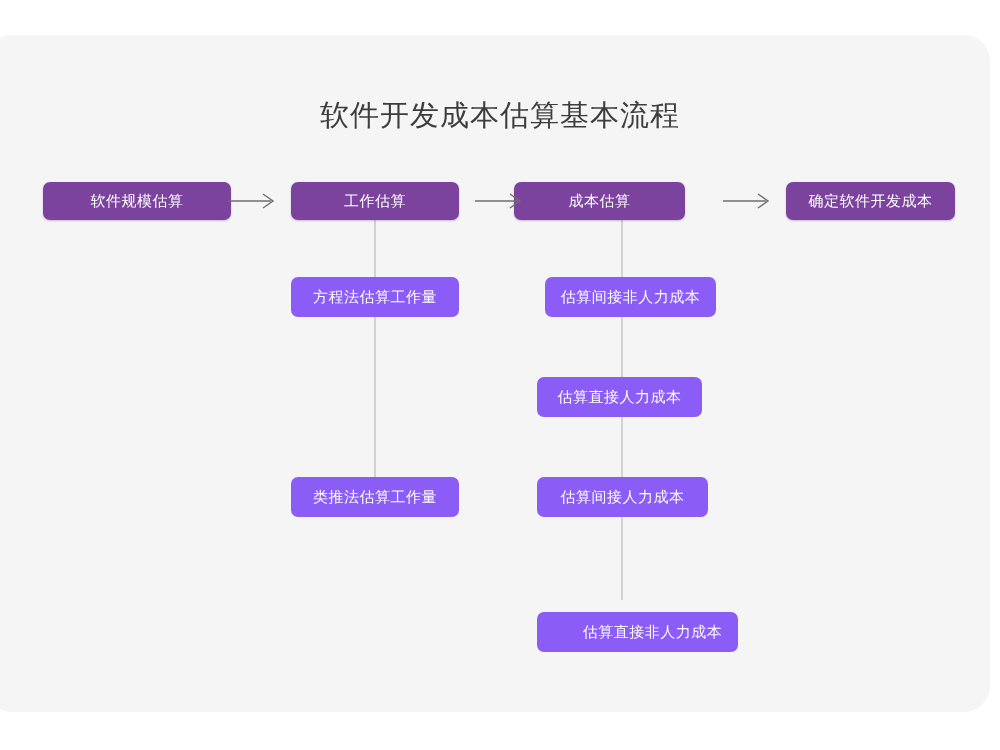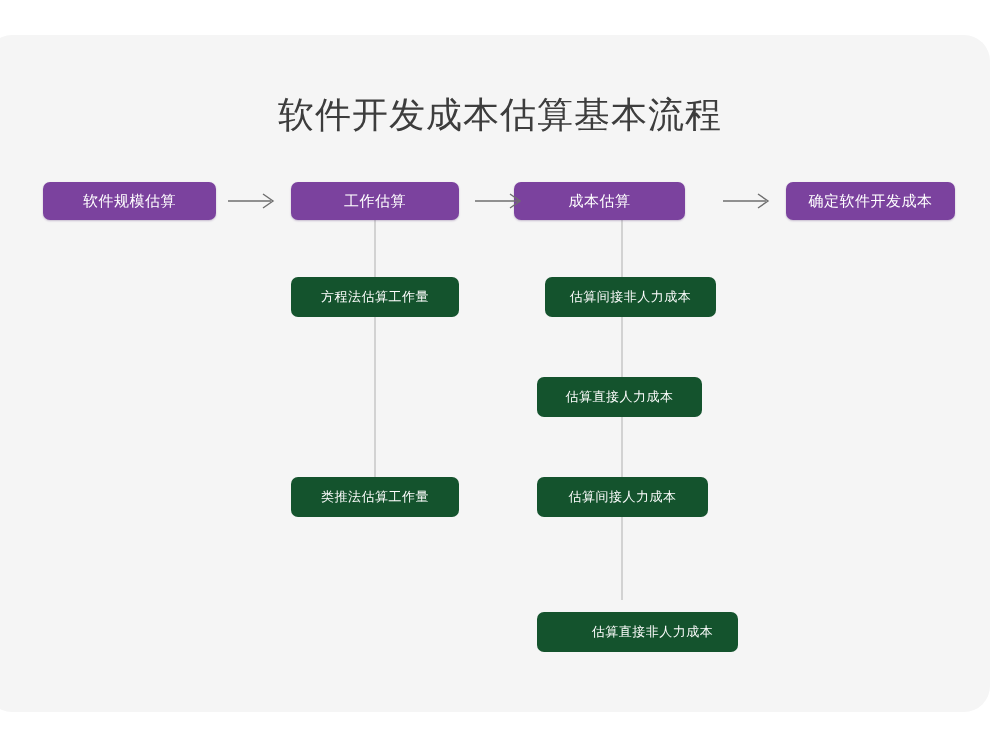--- a/index.html
+++ b/index.html
@@ -33,21 +33,21 @@
     border-radius: 26px;
   }
 
   
   #title {
     position: absolute;
     left: 0;
     top: 95px;
     width: 1000px;
     text-align: center;
-    font-size: 36px;
+    font-size: 29px;
     line-height: 40px;
     color: #3d3d3d;
     letter-spacing: 1px;
     white-space: nowrap;
   }
 
   
   .vline {
     position: absolute;
     width: 2px;
@@ -66,38 +66,38 @@
     font-size: 15px;
     letter-spacing: 0.5px;
     white-space: nowrap;
     color: #ffffff;
   }
   .node.primary {
     background: #7b429e;
     box-shadow: 0 1px 2px rgba(80, 40, 110, 0.28);
   }
   .node.secondary {
-    background: #14532d;
+    background: #8b5cf6;
     height: 40px;
-    font-size: 13px;
+    font-size: 15px;
     color: #fdfdfd;
   }
 
   
   .arrow {
     position: absolute;
     width: 54px;
     height: 20px;
   }
   .arrow svg {
     display: block;
   }
 
   
-  #n-scale   { left: 43px;  top: 182px; width: 173px; }
+  #n-scale   { left: 43px;  top: 182px; width: 188px; }
   #n-work    { left: 291px; top: 182px; width: 168px; }
   #n-cost    { left: 514px; top: 182px; width: 171px; }
   #n-final   { left: 786px; top: 182px; width: 169px; }
 
   #a1 { left: 227px; top: 191px; }
   #a2 { left: 474px; top: 191px; }
   #a3 { left: 722px; top: 191px; }
 
   
   #n-eq   { left: 291px; top: 277px; width: 168px; }

